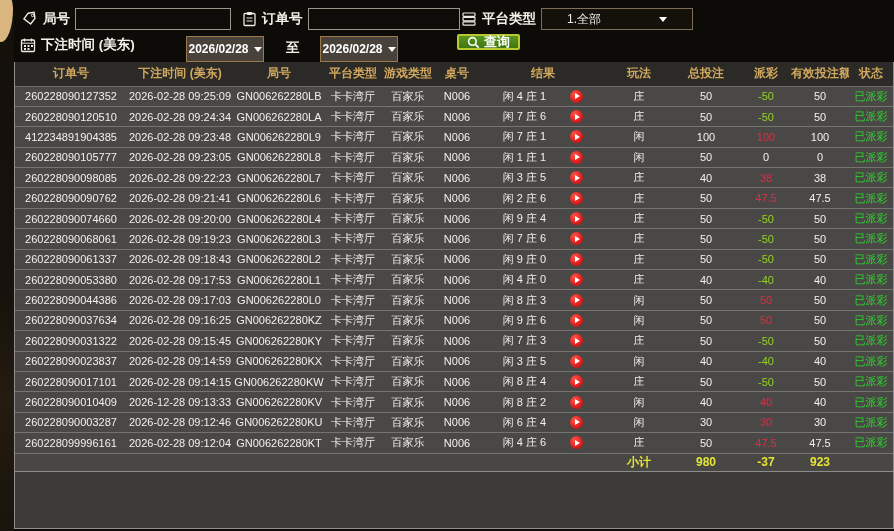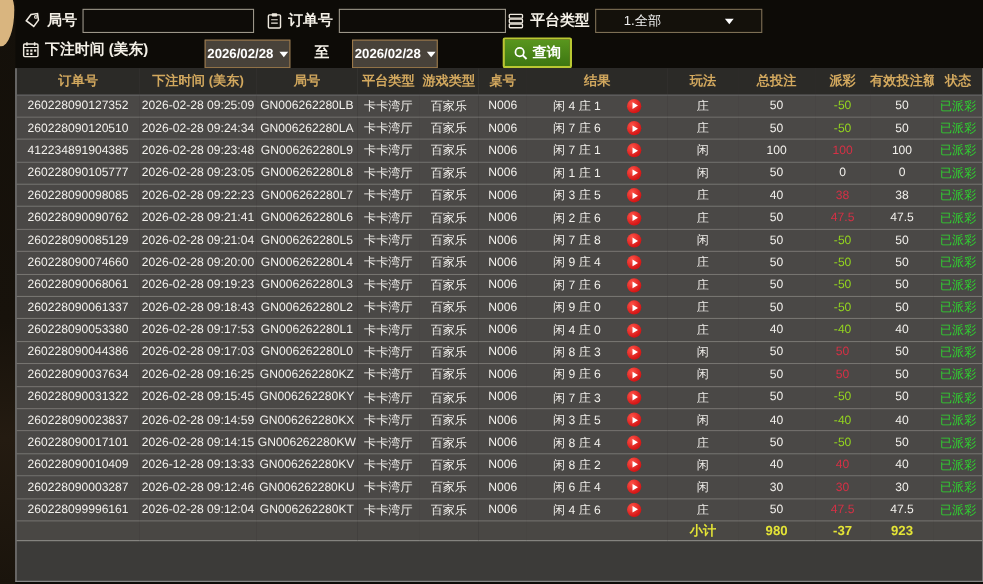--- a/index.html
+++ b/index.html
@@ -35,21 +35,21 @@
     cursor:pointer; padding:2px 6px;
   }
   .caret-down { width:0; height:0; border-left:4px solid transparent;
     border-right:4px solid transparent; border-top:5px solid #fff; }
   .select-box {
     width:152px; height:22px; background:#14110b; border:1px solid #7d6f55;
     display:flex; align-items:center; justify-content:space-between;
     padding:0 25px; font-size:12px; color:#eee; cursor:pointer;
   }
   .search-btn {
-    height:28px; padding:0 8px;
+    height:16px; padding:0 8px;
     background:linear-gradient(180deg,#59961e,#3d7612);
     border:2px solid #b9c832; border-radius:2px;
     color:#fff; font-weight:bold; font-size:13px;
     display:flex; align-items:center; gap:4px; cursor:pointer;
   }
   .icon { display:inline-flex; align-items:center; justify-content:center; }
   
   .grid-wrap {
     position:absolute; left:14px; top:62px; width:880px; height:467px;
     border:1px solid #8f8f8f; border-top:none; background:#3c3b39;
@@ -317,41 +317,20 @@
               </span>
             </div>
           </td>
           <td>庄</td>
           <td>50</td>
           <td class="c-r">47.5</td>
           <td>47.5</td>
           <td class="st">已派彩</td>
         </tr>
         <tr>
-          <td>260228090085129</td>
-          <td>2026-02-28 09:21:04</td>
-          <td>GN006262280L5</td>
-          <td>卡卡湾厅</td>
-          <td>百家乐</td>
-          <td>N006</td>
-          <td>
-            <div class="result-flex">
-              <span>闲 7 庄 8</span>
-              <span class="play-btn">
-                <i></i>
-              </span>
-            </div>
-          </td>
-          <td>闲</td>
-          <td>50</td>
-          <td class="c-g">-50</td>
-          <td>50</td>
-          <td class="st">已派彩</td>
-        </tr>
-        <tr>
           <td>260228090074660</td>
           <td>2026-02-28 09:20:00</td>
           <td>GN006262280L4</td>
           <td>卡卡湾厅</td>
           <td>百家乐</td>
           <td>N006</td>
           <td>
             <div class="result-flex">
               <span>闲 9 庄 4</span>
               <span class="play-btn">

